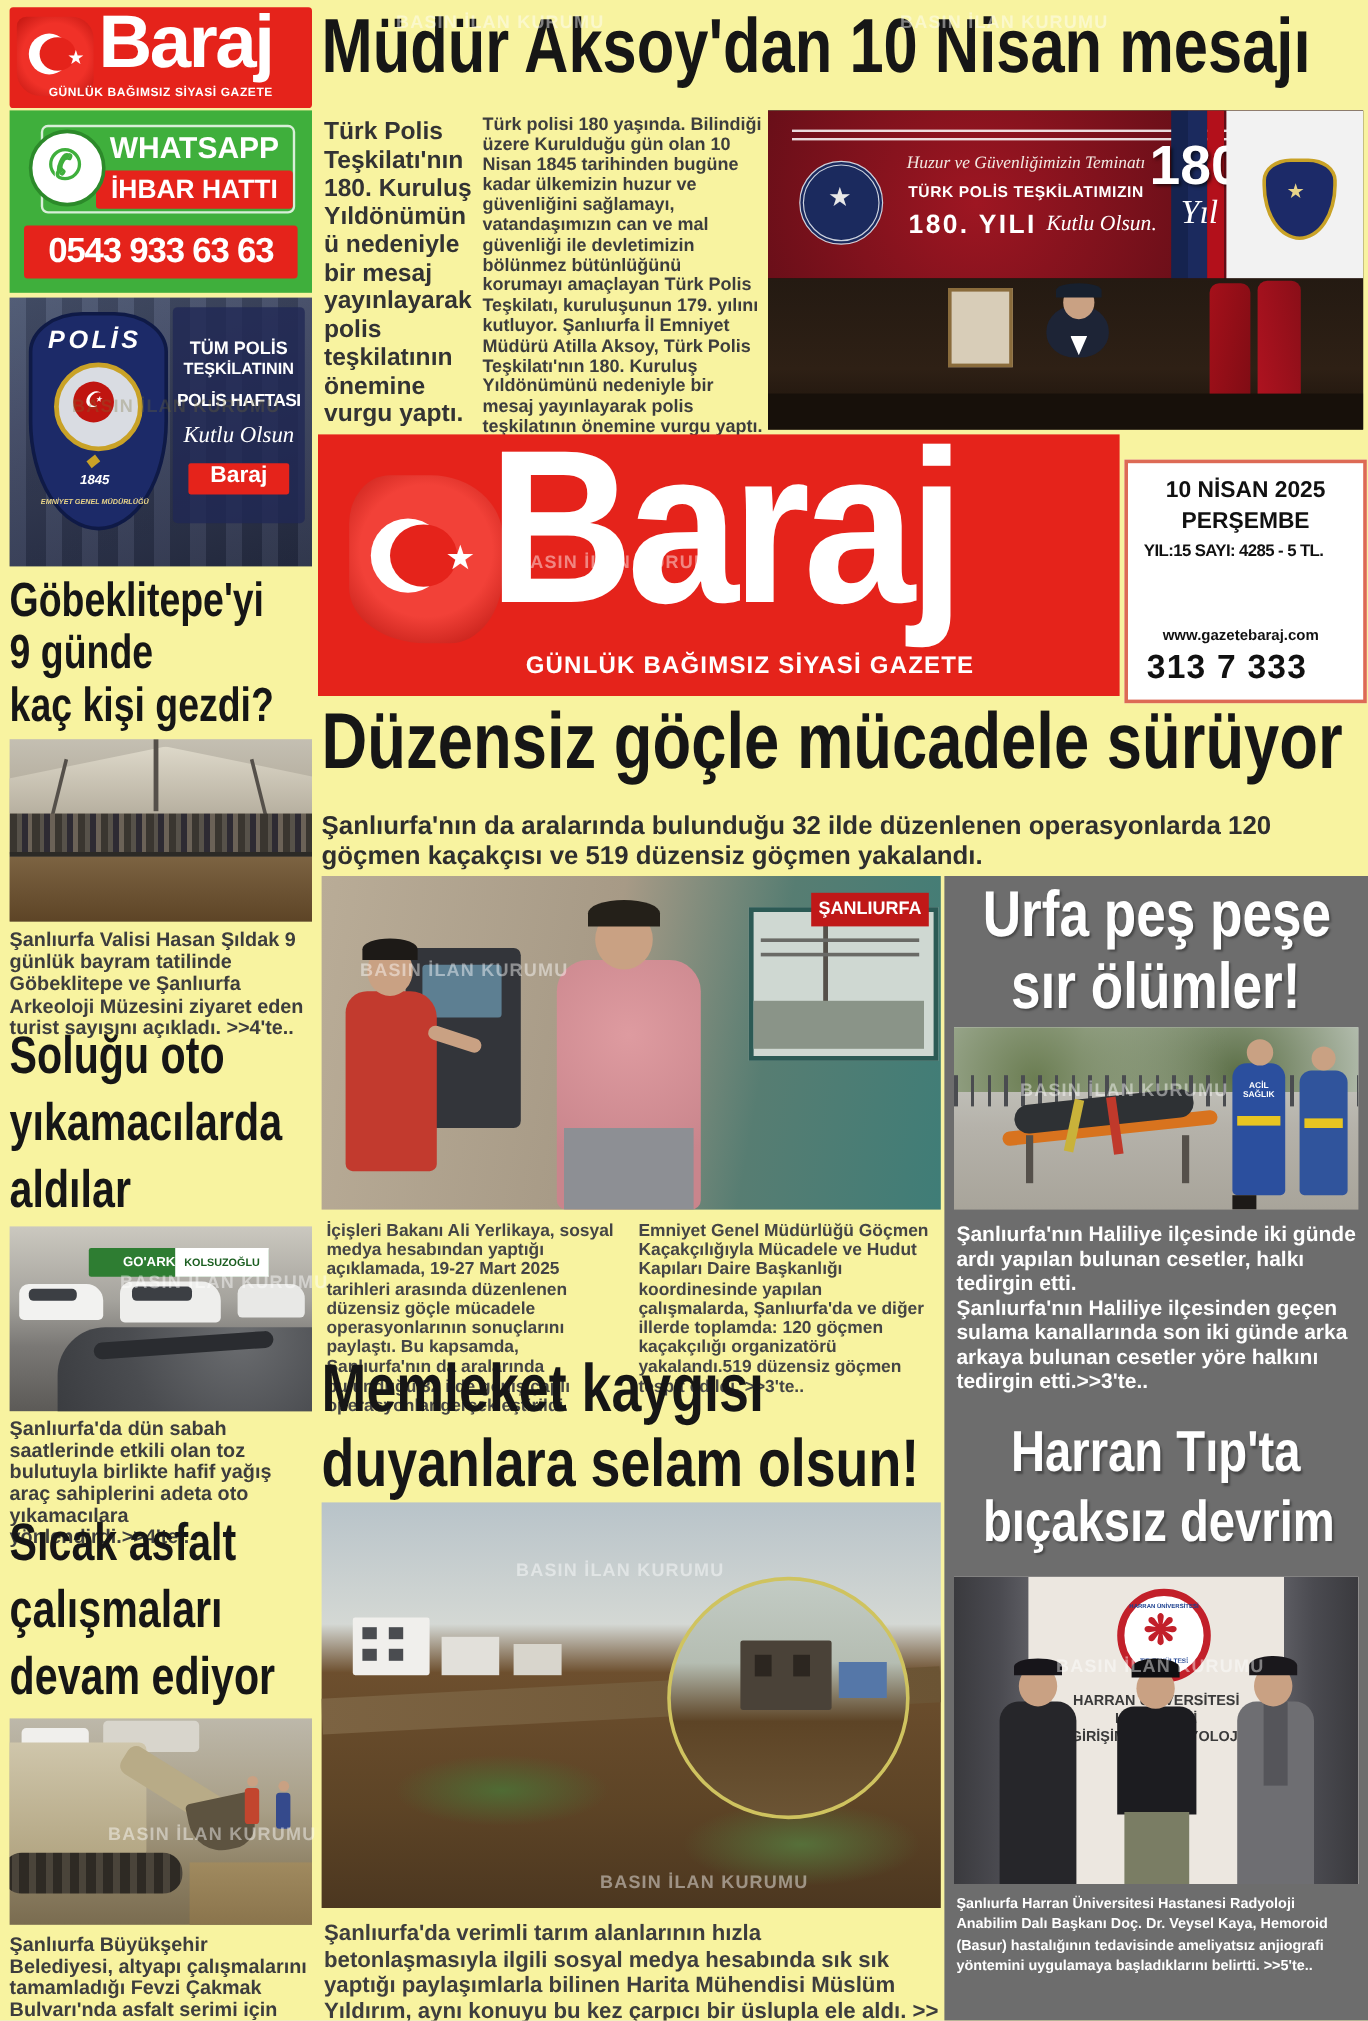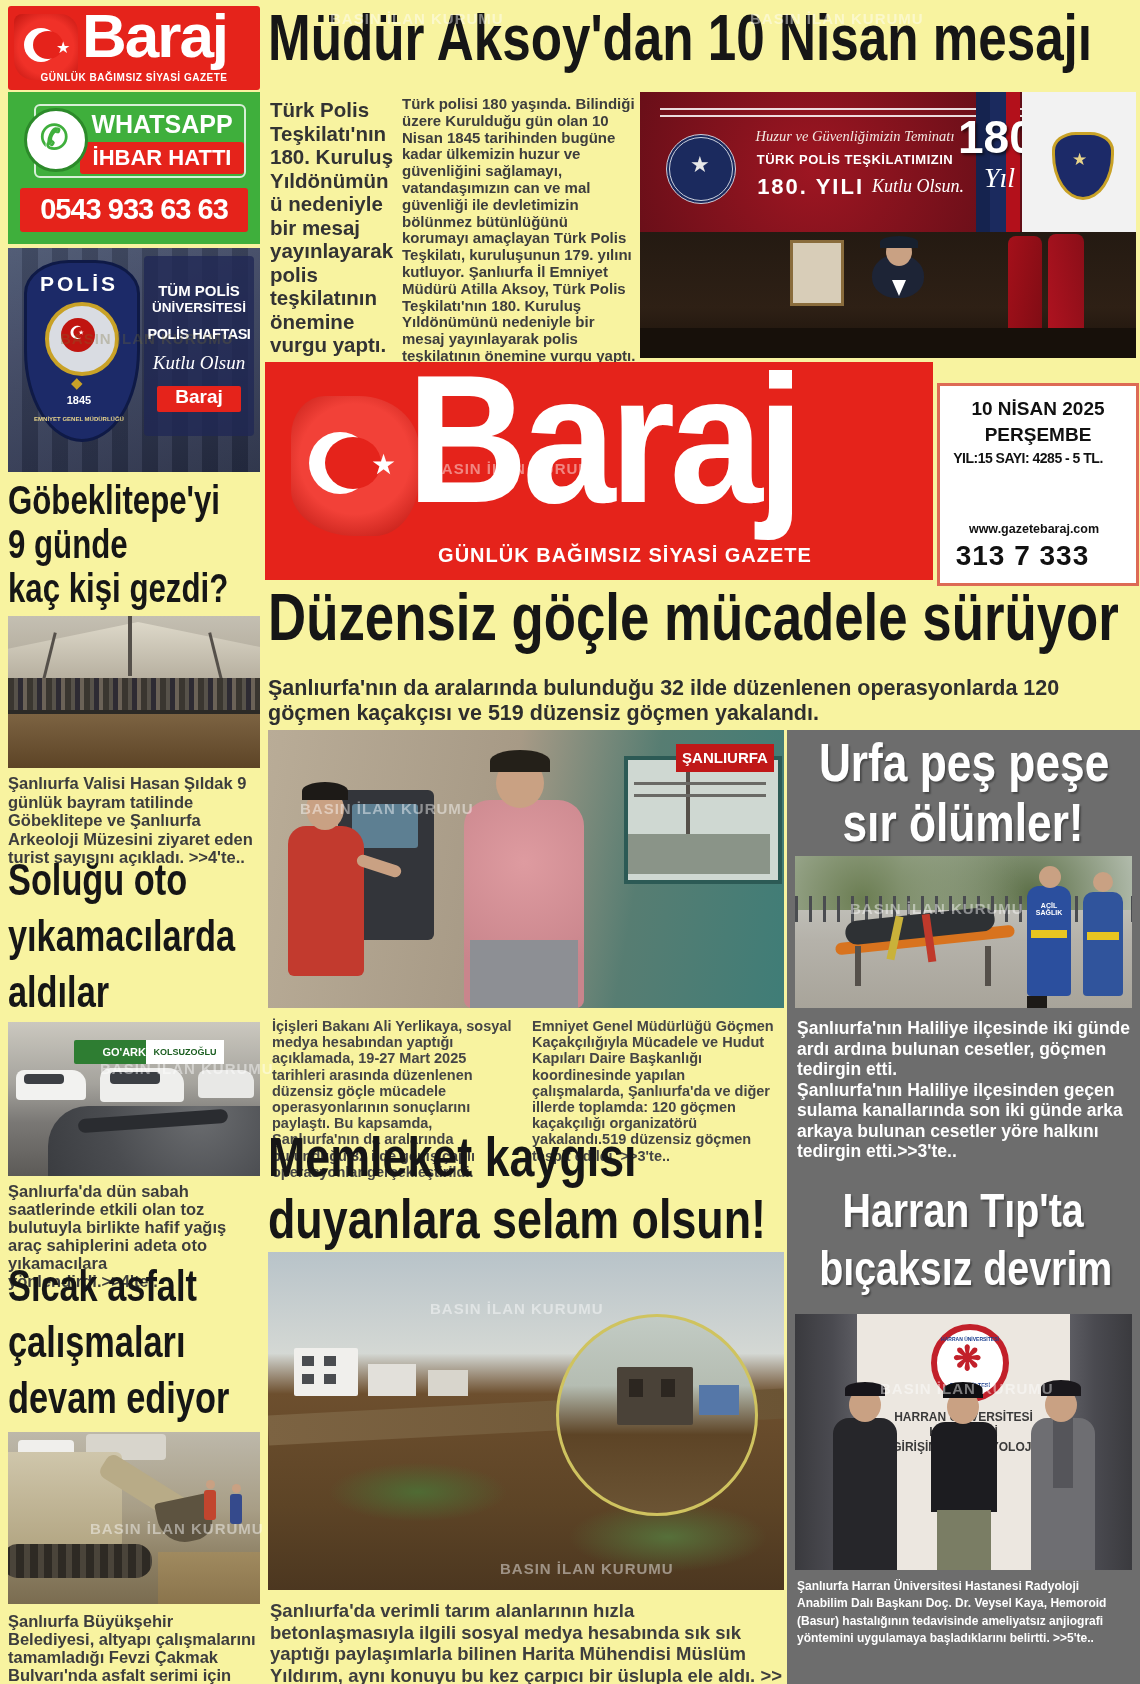--- a/index.html
+++ b/index.html
@@ -41,33 +41,33 @@
     <div class="abs" style="left:16px;top:16px;width:58px;height:58px;border-radius:50%;background:#fff;border:3px solid #2c8a2a;">
       <div class="abs" style="left:13px;top:6px;font-size:34px;color:#3faf3c;font-weight:bold;">✆</div>
     </div>
     <div class="abs" style="left:12px;top:96px;width:228px;height:44px;background:#e5231b;border-radius:3px;">
       <div class="abs white" style="left:0;top:5px;width:228px;text-align:center;font-size:29px;font-weight:bold;letter-spacing:-1px;">0543 933 63 63</div>
     </div>
   </div>
 
   <div class="fig" style="left:8px;top:248px;width:252px;height:224px;background:linear-gradient(160deg,#4a5570 0%,#39415c 45%,#262d44 100%);">
     <div class="abs" style="left:0;top:0;width:100%;height:100%;background:repeating-linear-gradient(90deg,rgba(255,255,255,.05) 0 14px,rgba(0,0,0,.12) 14px 30px);"></div>
-    <div class="abs" style="left:12px;top:10px;width:118px;height:188px;">
+    <div class="abs" style="left:12px;top:10px;width:118px;height:188px;font-style:italic;">
       <div class="abs" style="left:4px;top:2px;width:110px;height:176px;background:#1c2a68;border:3px solid #0f1a46;border-radius:54px 54px 70px 70px / 40px 40px 110px 110px;"></div>
       <div class="abs white" style="left:0;top:14px;width:118px;text-align:center;font-size:21px;font-weight:bold;letter-spacing:3px;">POLİS</div>
       <div class="abs" style="left:25px;top:44px;width:66px;height:66px;border-radius:50%;background:#d9dce2;border:4px solid #c9a227;"></div>
       <div class="abs" style="left:41px;top:60px;width:34px;height:34px;border-radius:50%;background:#c01510;"></div>
       <div class="abs white" style="left:49px;top:64px;font-size:18px;">☪</div>
       <div class="abs" style="left:51px;top:116px;color:#c9a227;font-size:15px;">◆</div>
       <div class="abs white" style="left:0;top:136px;width:118px;text-align:center;font-size:11px;font-weight:bold;">1845</div>
       <div class="abs" style="left:0;top:158px;width:118px;text-align:center;font-size:6px;color:#e8d48a;font-weight:bold;">EMNİYET GENEL MÜDÜRLÜĞÜ</div>
     </div>
     <div class="abs" style="left:136px;top:8px;width:110px;height:180px;background:rgba(32,40,84,.78);border-radius:4px;">
       <div class="abs white" style="left:0;top:26px;width:110px;text-align:center;font-size:15px;font-weight:bold;">TÜM POLİS</div>
-      <div class="abs white" style="left:0;top:44px;width:110px;text-align:center;font-size:13.5px;font-weight:bold;">ÜNİVERSİTESİ</div>
+      <div class="abs white" style="left:0;top:44px;width:110px;text-align:center;font-size:13.5px;font-weight:bold;">TEŞKİLATININ</div>
       <div class="abs white" style="left:0;top:70px;width:110px;text-align:center;font-size:14.5px;font-weight:bold;letter-spacing:-.5px;">POLİS HAFTASI</div>
       <div class="abs white script" style="left:0;top:96px;width:110px;text-align:center;font-size:19px;">Kutlu Olsun</div>
       <div class="abs" style="left:13px;top:130px;width:84px;height:26px;background:#e5231b;border-radius:2px;"></div>
       <div class="abs white" style="left:13px;top:130px;width:84px;text-align:center;font-size:19px;font-weight:bold;">Baraj</div>
     </div>
   </div>
 
   <div class="abs hl" style="left:268px;top:6px;font-size:64px;">
     <span class="cond">Müdür Aksoy'dan 10 Nisan mesajı</span>
   </div>
@@ -267,21 +267,21 @@
         <div class="abs" style="left:4px;top:44px;width:36px;height:8px;background:#e8c521;"></div>
       </div>
       <div class="abs headshape" style="left:244px;top:10px;width:22px;height:22px;"></div>
       <div class="abs" style="left:288px;top:36px;width:40px;height:104px;background:#30549c;border-radius:10px 10px 4px 4px;"></div>
       <div class="abs headshape" style="left:298px;top:16px;width:20px;height:20px;"></div>
       <div class="abs" style="left:292px;top:76px;width:32px;height:8px;background:#e8c521;"></div>
       <div class="abs" style="left:232px;top:140px;width:20px;height:12px;background:#1d1a17;"></div>
     </div>
 
     <div class="abs" style="left:10px;top:288px;width:335px;color:#fff;font-weight:bold;font-size:17.5px;line-height:20.5px;">
-      <div>Şanlıurfa'nın Haliliye ilçesinde iki günde ardı ardına bulunan cesetler, göçmen tedirgin etti.</div>
+      <div>Şanlıurfa'nın Haliliye ilçesinde iki günde ardı yapılan bulunan cesetler, halkı tedirgin etti.</div>
       <div>Şanlıurfa'nın Haliliye ilçesinden geçen sulama kanallarında son iki günde arka arkaya bulunan cesetler yöre halkını tedirgin etti.&gt;&gt;3'te..</div>
     </div>
 
     <div class="abs" style="left:0;top:452px;width:353px;text-align:center;font-weight:bold;color:#fff;font-size:48px;line-height:58px;text-shadow:2px 2px 2px rgba(0,0,0,.35);">
       <span class="condc">Harran Tıp'ta</span><br>
       <span class="condc">bıçaksız devrim</span>
     </div>
 
     <div class="fig" style="left:8px;top:584px;width:337px;height:256px;background:#ece7e0;">
       <div class="abs" style="left:0;top:0;width:62px;height:256px;background:linear-gradient(90deg,#3a3a3e 0%,#4a4a50 60%,#5c5c62 100%);"></div>

